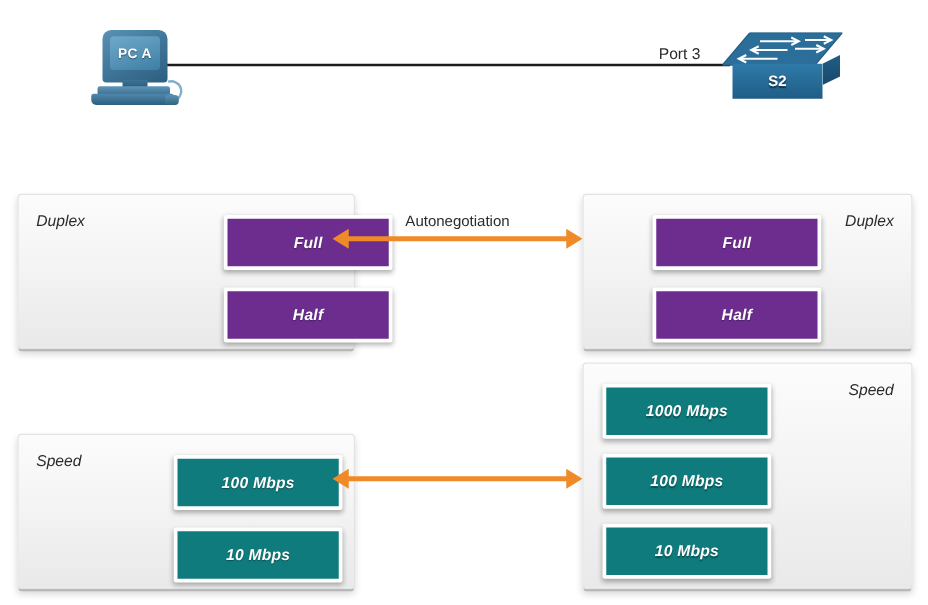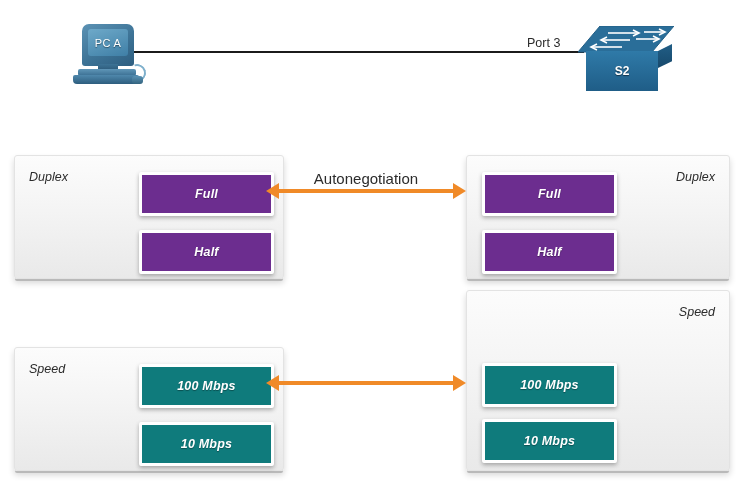--- a/index.html
+++ b/index.html
@@ -35,21 +35,21 @@
     background: linear-gradient(150deg, #5b92b4 0%, #3d7396 55%, #2e5e80 100%);
     border-radius: 7px 7px 3px 3px;
   }
   .pc-screen {
     position: absolute; left: 6px; top: 5px; width: 40px; height: 27px;
     background: linear-gradient(160deg, #6ea9c9 0%, #3f7fa6 100%);
     border-radius: 3px;
     display: flex; align-items: center; justify-content: center;
   }
   .pc-screen span {
-    color: #ffffff; font-size: 11px; font-weight: normal; letter-spacing: .3px;
+    color: #ffffff; font-size: 11px; font-weight: bold; letter-spacing: .3px;
     text-shadow: 0 1px 1px rgba(0,0,0,.45);
   }
   .pc-neck {
     position: absolute; left: 26px; top: 40px; width: 20px; height: 7px;
     background: linear-gradient(#3d7396, #2b5877);
   }
   .pc-base-top {
     position: absolute; left: 6px; top: 45px; width: 58px; height: 7px;
     background: linear-gradient(#5f96b8, #3a6e91);
     border-radius: 2px;
@@ -70,21 +70,21 @@
     border-bottom-color: transparent; border-radius: 50%;
     transform: rotate(28deg);
   }
 
   
   .switch { position: absolute; left: 578px; top: 26px; width: 96px; height: 52px; }
   .sw-top {
     position: absolute; left: 0; top: 0; width: 96px; height: 30px;
   }
   .sw-front {
-    position: absolute; left: 8px; top: 25px; width: 72px; height: 40px;
+    position: absolute; left: 8px; top: 25px; width: 72px; height: 28px;
     background: linear-gradient(#2f7aa8, #1f5d87);
     display: flex; align-items: center; justify-content: center;
   }
   .sw-front span {
     color: #ffffff; font-size: 12px; font-weight: bold;
     text-shadow: 0 1px 1px rgba(0,0,0,.5);
   }
   .sw-side {
     position: absolute; left: 80px; top: 18px; width: 14px; height: 24px;
     background: linear-gradient(#1d5madeup, #17496c);
@@ -129,21 +129,21 @@
     display: flex;
     align-items: center;
     justify-content: center;
     color: #ffffff;
     font-size: 12.5px;
     font-weight: bold;
     letter-spacing: .2px;
     text-shadow: 0 1px 1px rgba(0,0,0,.35);
     box-shadow: 0 2px 4px rgba(0,0,0,.30);
   }
-  .chip.purple { background: #6c2d8f; }
+  .chip.purple { background: #6c2d8f; margin-left: 40px; }
   .chip.teal   { background: #0f7b7c; }
 
   
   .chip.left-col  { left: 124px; }
   
   .chip.right-col { left: 15px; }
 
   .row-a { top: 16px; }
   .row-b { top: 74px; }
   .row-0 { top: 16px; }
@@ -171,21 +171,21 @@
   #arrow-duplex { left: 266px; top: 181px; width: 200px; height: 20px; }
   #arrow-duplex .arrow-line { left: 11px; width: 178px; }
   #arrow-speed  { left: 266px; top: 373px; width: 200px; height: 20px; }
   #arrow-speed  .arrow-line { left: 11px; width: 178px; }
 
   #autoneg-label {
     position: absolute;
     left: 266px; top: 170px;
     width: 200px;
     text-align: center;
-    font-size: 15px;
+    font-size: 12px;
     color: #2b2b2b;
   }
 </style>
 </head>
 <body>
 
 <div id="topology">
 
   <div class="cable"></div>
 
@@ -249,20 +249,21 @@
 </div>
 
 <div class="panel" id="panel-speed-left">
   <div class="panel-label" style="left:14px; top:14px;">Speed</div>
   <div class="chip teal left-col row-a">100 Mbps</div>
   <div class="chip teal left-col row-b">10 Mbps</div>
 </div>
 
 <div class="panel" id="panel-speed-right">
   <div class="panel-label" style="right:14px; top:14px;">Speed</div>
+  <div class="chip teal right-col row-0">1000 Mbps</div>
   <div class="chip teal right-col row-1">100 Mbps</div>
   <div class="chip teal right-col row-2">10 Mbps</div>
 </div>
 
 <div class="arrow" id="arrow-speed">
   <div class="arrow-head left"></div>
   <div class="arrow-line"></div>
   <div class="arrow-head right"></div>
 </div>
 

